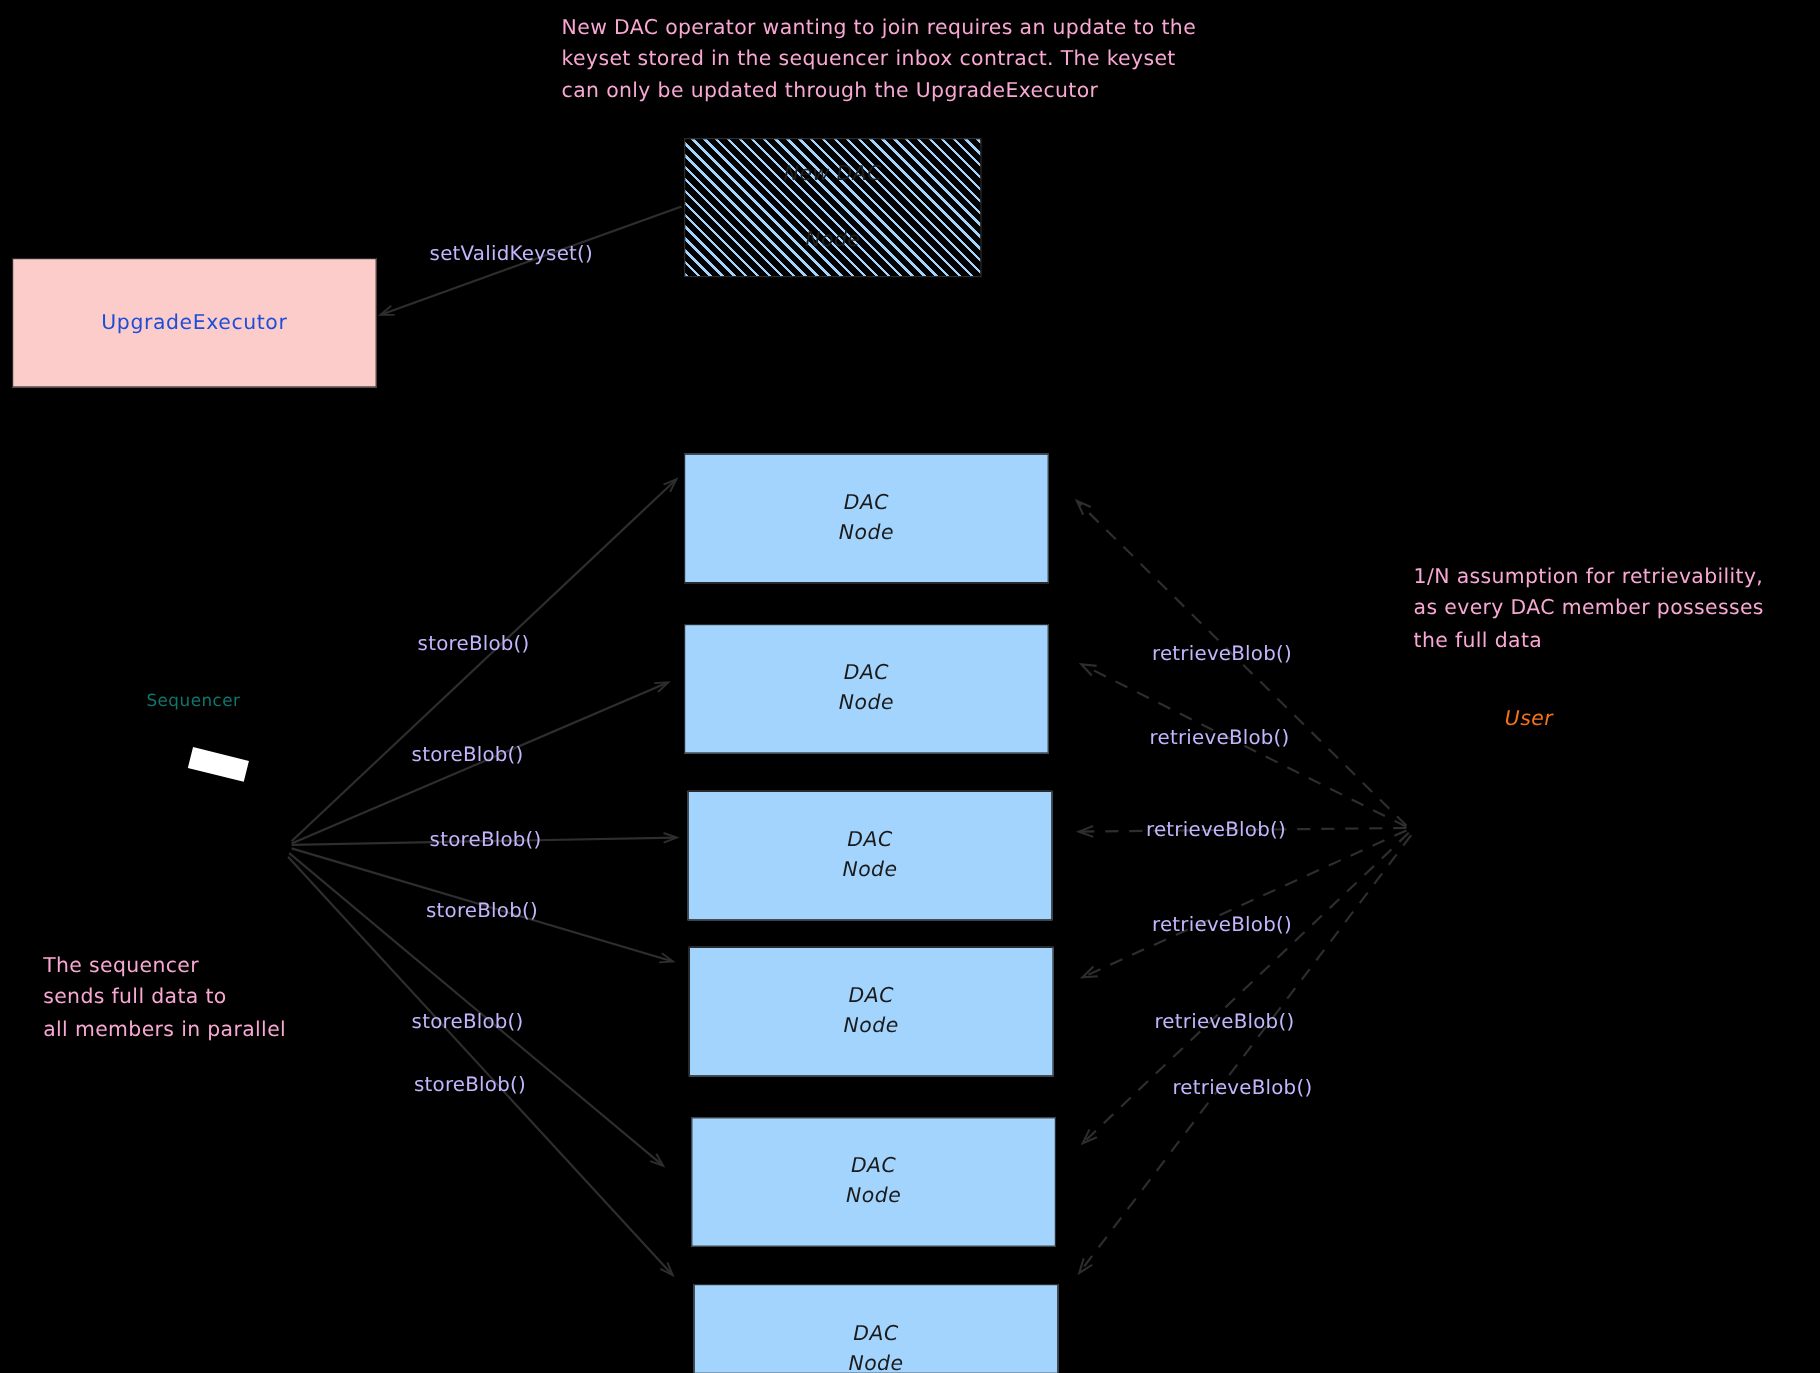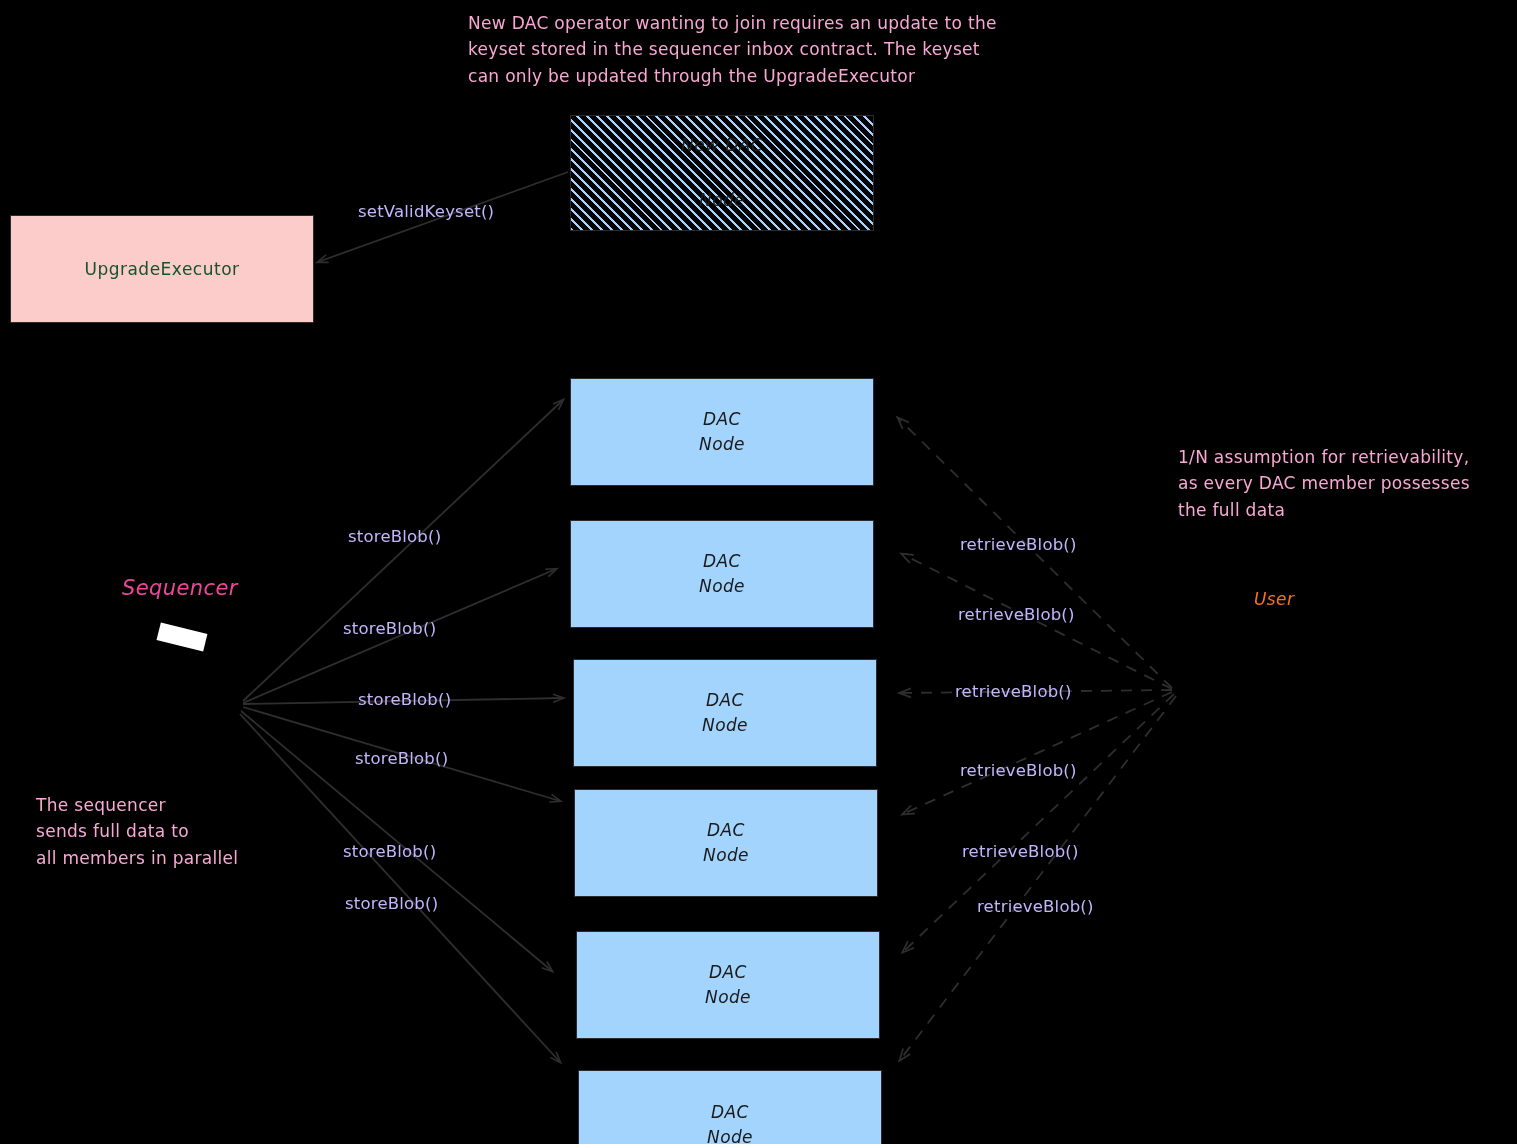--- a/index.html
+++ b/index.html
@@ -39,21 +39,21 @@
   }
   .node-box .l1, .node-box .l2 { display: block; }
   .exec-box {
     position: absolute;
     background: #fcccca;
     border: 1px solid #2b2b2b;
     box-sizing: border-box;
     display: flex;
     align-items: center;
     justify-content: center;
-    color: #14532d;
+    color: #1d4ed8;
     font-size: 17px;
     font-family: "DejaVu Sans", sans-serif;
     letter-spacing: 0.5px;
   }
   .hatch-box {
     position: absolute;
     border: 1px solid #2b2b2b;
     box-sizing: border-box;
     display: flex;
     flex-direction: column;
@@ -82,23 +82,22 @@
   .edge-label {
     position: absolute;
     color: #c4b5fd;
     font-size: 16.5px;
     letter-spacing: 0.2px;
     font-family: "DejaVu Sans", sans-serif;
     white-space: nowrap;
   }
   .seq-label {
     position: absolute;
-    color: #ec4899;
-    font-size: 21px;
-    font-style: italic;
+    color: #0f766e;
+    font-size: 14px;
     letter-spacing: 0.4px;
     white-space: nowrap;
   }
   .user-label {
     position: absolute;
     color: #f97316;
     font-size: 17px;
     font-style: italic;
     letter-spacing: 0.4px;
     white-space: nowrap;
@@ -162,21 +161,21 @@
   </g>
   <g>
     <path d="M1176,696 L900,1060" fill="none" stroke="#2e2e2e" stroke-width="1.8" stroke-dasharray="11,9" marker-end="url(#ah-dash)"></path>
   </g>
 </svg>
 
 <div class="annot" style="left:468px; top:10px; width:640px;">New DAC operator wanting to join requires an update to the
 keyset stored in the sequencer inbox contract. The keyset
 can only be updated through the UpgradeExecutor</div>
 
-<div class="hatch-box" style="left:570px; top:115px; width:304px; height:116px;gap:30px;">
+<div class="hatch-box" style="left:570px; top:115px; width:248px; height:116px;gap:30px;">
   <span class="l1">New DAC</span>
   <span class="l2">Node</span>
 </div>
 
 <div class="exec-box" style="left:10px; top:215px; width:304px; height:108px;">
   <span>UpgradeExecutor</span>
 </div>
 
 <div class="edge-label" style="left:358px; top:202px;">setValidKeyset()</div>
 
@@ -222,19 +221,19 @@
 <div class="edge-label" style="left:343px; top:842px;">storeBlob()</div>
 <div class="edge-label" style="left:345px; top:894px;">storeBlob()</div>
 
 <div class="edge-label" style="left:960px; top:535px;">retrieveBlob()</div>
 <div class="edge-label" style="left:958px; top:605px;">retrieveBlob()</div>
 <div class="edge-label" style="left:955px; top:682px;">retrieveBlob()</div>
 <div class="edge-label" style="left:960px; top:761px;">retrieveBlob()</div>
 <div class="edge-label" style="left:962px; top:842px;">retrieveBlob()</div>
 <div class="edge-label" style="left:977px; top:897px;">retrieveBlob()</div>
 
-<div class="annot" style="left:1178px; top:444px; width:330px;">1/N assumption for retrievability,
+<div class="annot" style="left:1178px; top:468px; width:330px;">1/N assumption for retrievability,
 as every DAC member possesses
 the full data</div>
 
 <div class="annot" style="left:36px; top:792px; width:260px;">The sequencer
 sends full data to
 all members in parallel</div>
 
 </body></html>

